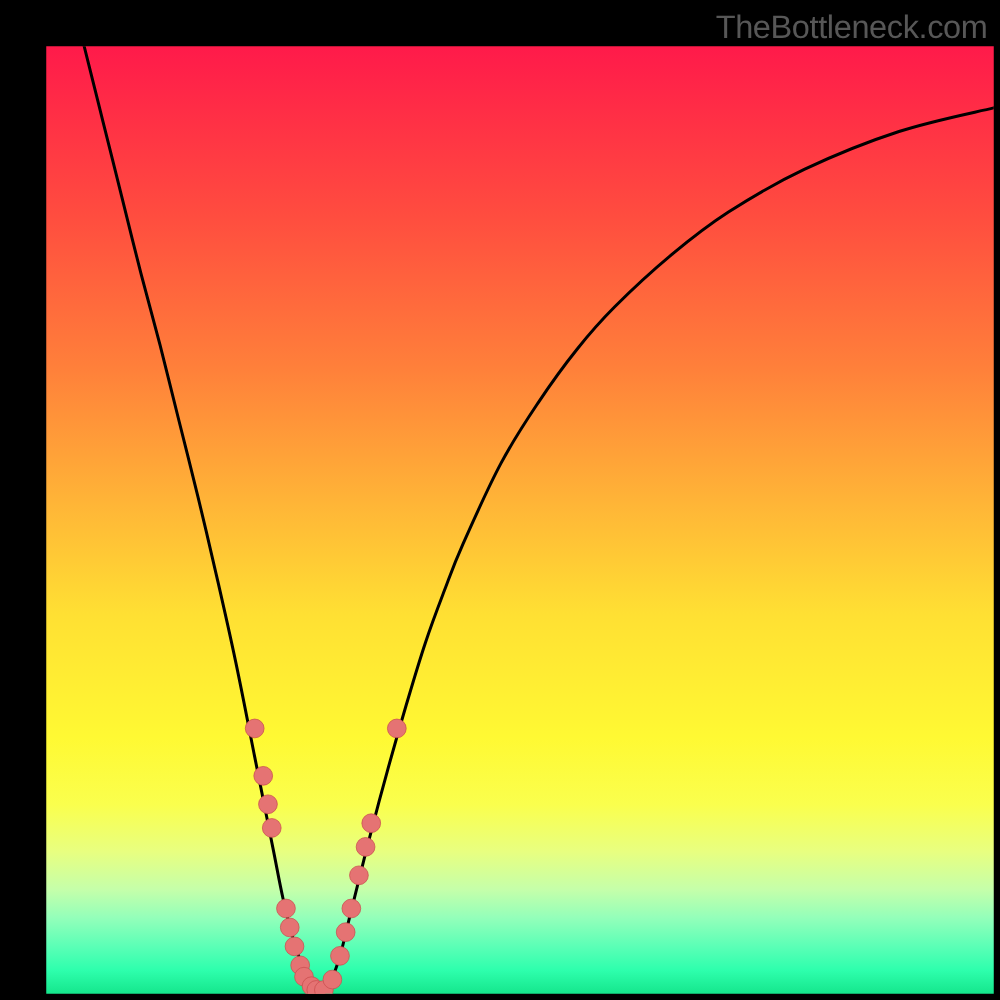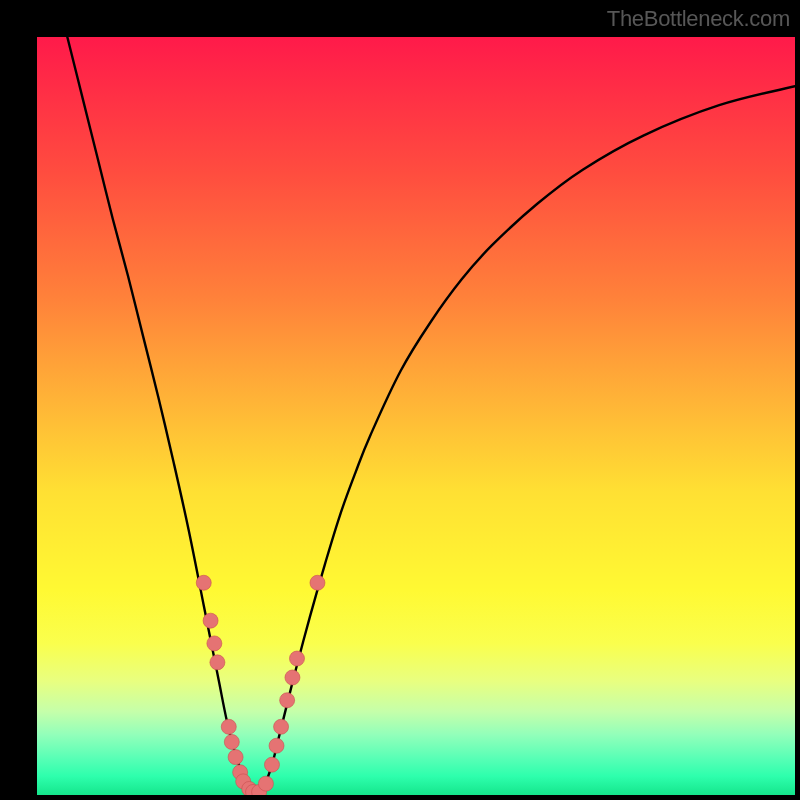--- a/index.html
+++ b/index.html
@@ -30,21 +30,21 @@
       #93ffba 92%,
       #5bffb6 95%,
       #2effad 97.5%,
       #15e68c 100%);
   }
   .watermark {
     position: absolute;
     top: 6px;
     right: 10px;
     color: #575757;
-    font-size: 22px;
+    font-size: 26px;
     font-weight: 500;
     letter-spacing: -0.3px;
     user-select: none;
   }
   svg.overlay {
     position: absolute;
     left: 37px;
     top: 37px;
     width: 758px;
     height: 758px;

